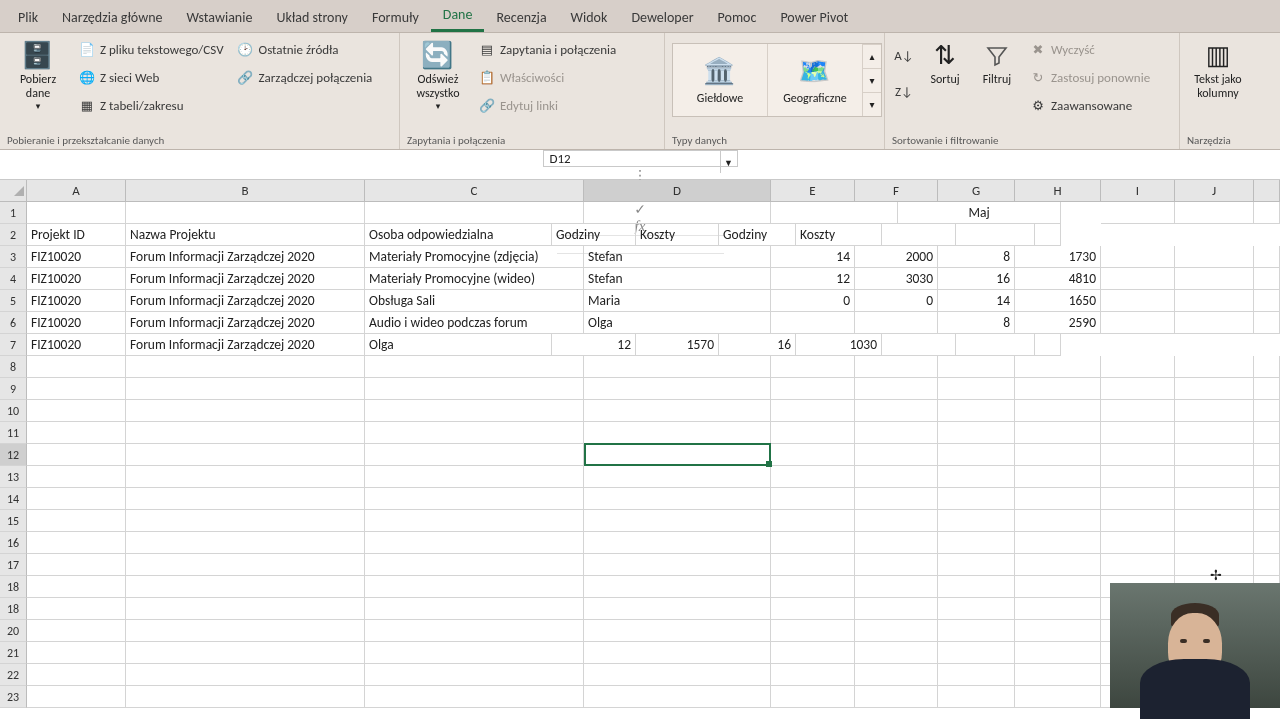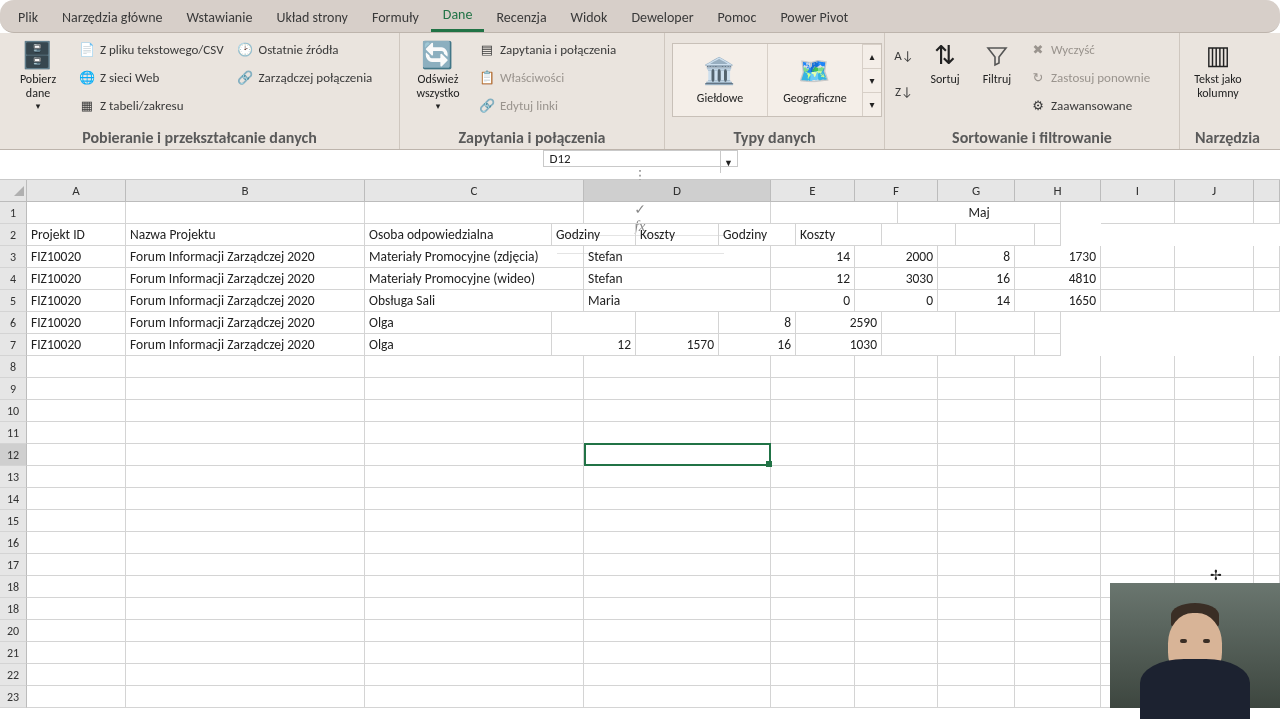--- a/index.html
+++ b/index.html
@@ -1,27 +1,27 @@
 <!DOCTYPE html>
 <html><head>
 <meta charset="utf-8">
 <style>
 * { box-sizing: border-box; margin: 0; padding: 0; font-family: "Segoe UI", Calibri, sans-serif; }
 body { width: 1280px; height: 720px; overflow: hidden; background: #fff; font-size: 13px; color: #222; }
 
 
-.tabstrip { display: flex; align-items: flex-end; height: 33px; background: #d7cfc9; border-bottom: 1px solid #bdb4ac; padding-left: 6px; gap: 0; border-radius: 14px; }
+.tabstrip { display: flex; align-items: flex-end; height: 33px; background: #d7cfc9; border-bottom: 1px solid #bdb4ac; padding-left: 6px; gap: 0; }
 .tabstrip .tab { padding: 6px 12px 6px; font-size: 14px; color: #3a3a3a; cursor: pointer; }
 .tabstrip .tab.active { border-bottom: 3px solid #217346; color: #217346; font-weight: 400; }
 
 
 .ribbon { display: flex; height: 117px; background: #eae4de; border-bottom: 1px solid #bdb4ac; }
 .group { border-right: 1px solid #cfc7bf; padding: 4px 7px 2px; display: flex; flex-direction: column; justify-content: space-between; }
 .group-body { display: flex; align-items: flex-start; gap: 6px; }
-.group-label { text-align: center; font-size: 16px; color: #5a5a5a; padding-top: 2px; white-space: nowrap; font-weight: bold; }
+.group-label { font-size: 11px; color: #5a5a5a; padding-top: 2px; white-space: nowrap; }
 
 .bigbtn { display: flex; flex-direction: column; align-items: center; width: 62px; font-size: 12px; text-align: center; line-height: 1.15; cursor: pointer; padding: 2px 0; }
 .bigbtn .ic { width: 34px; height: 34px; display: flex; align-items: center; justify-content: center; font-size: 26px; }
 
 .smallcol { display: flex; flex-direction: column; gap: 4px; }
 .smallbtn { display: flex; align-items: center; gap: 5px; font-size: 13px; color: #3a3a3a; height: 24px; padding: 2px 4px; cursor: pointer; white-space: nowrap; }
 .smallbtn.disabled { color: #9a948e; cursor: default; }
 .smallbtn .si { width: 16px; height: 16px; display: inline-flex; align-items: center; justify-content: center; font-size: 13px; }
 
 .gallery { display: flex; border: 1px solid #c8c0b8; background: #f4eee8; height: 74px; }
@@ -323,20 +323,21 @@
         <div class="cell wG r">14</div>
         <div class="cell wH r">1650</div>
         <div class="cell wI"></div>
         <div class="cell wJ"></div>
         <div class="cell wK"></div>
       </div>
       <div class="row">
         <div class="rh">6</div>
         <div class="cell wA">FIZ10020</div>
         <div class="cell wB">Forum Informacji Zarządczej 2020</div>
+        <div class="cell wC">Audio i wideo podczas forum</div>
         <div class="cell wD">Olga</div>
         <div class="cell wE r"></div>
         <div class="cell wF r"></div>
         <div class="cell wG r">8</div>
         <div class="cell wH r">2590</div>
         <div class="cell wI"></div>
         <div class="cell wJ"></div>
         <div class="cell wK"></div>
       </div>
       <div class="row">

